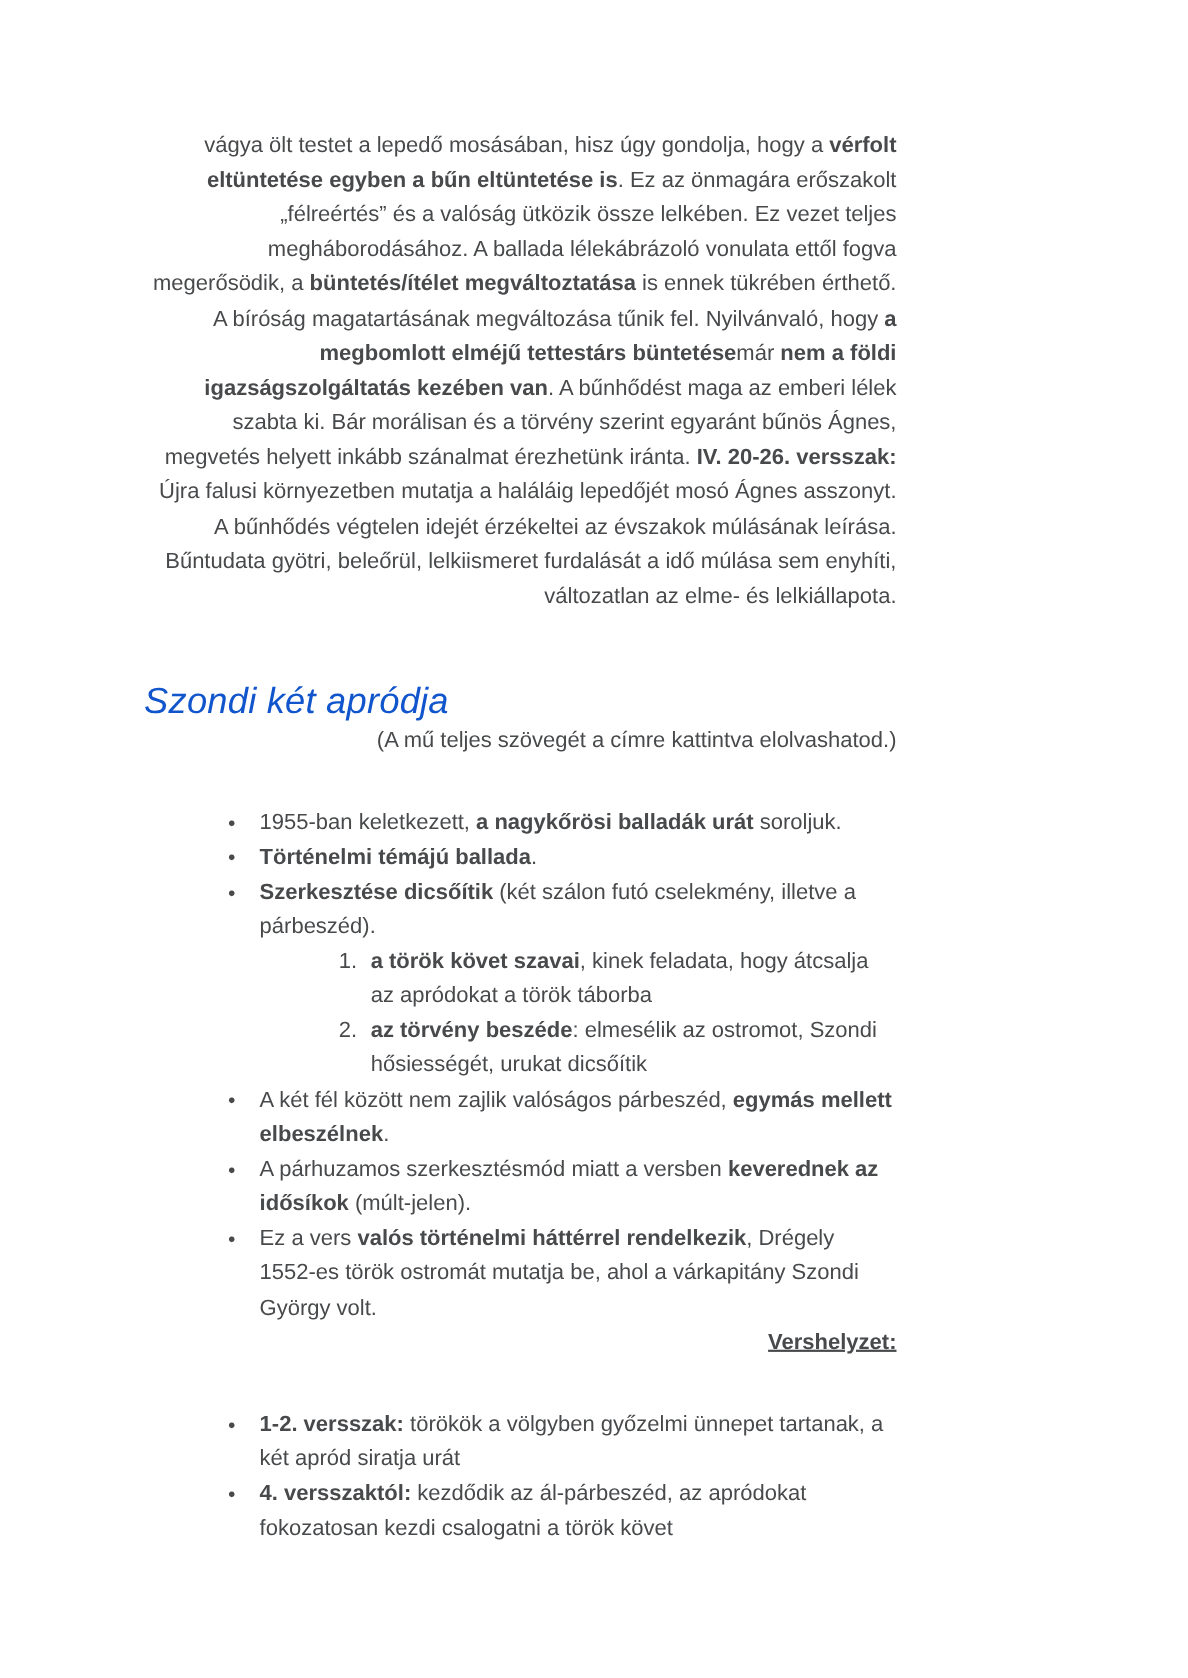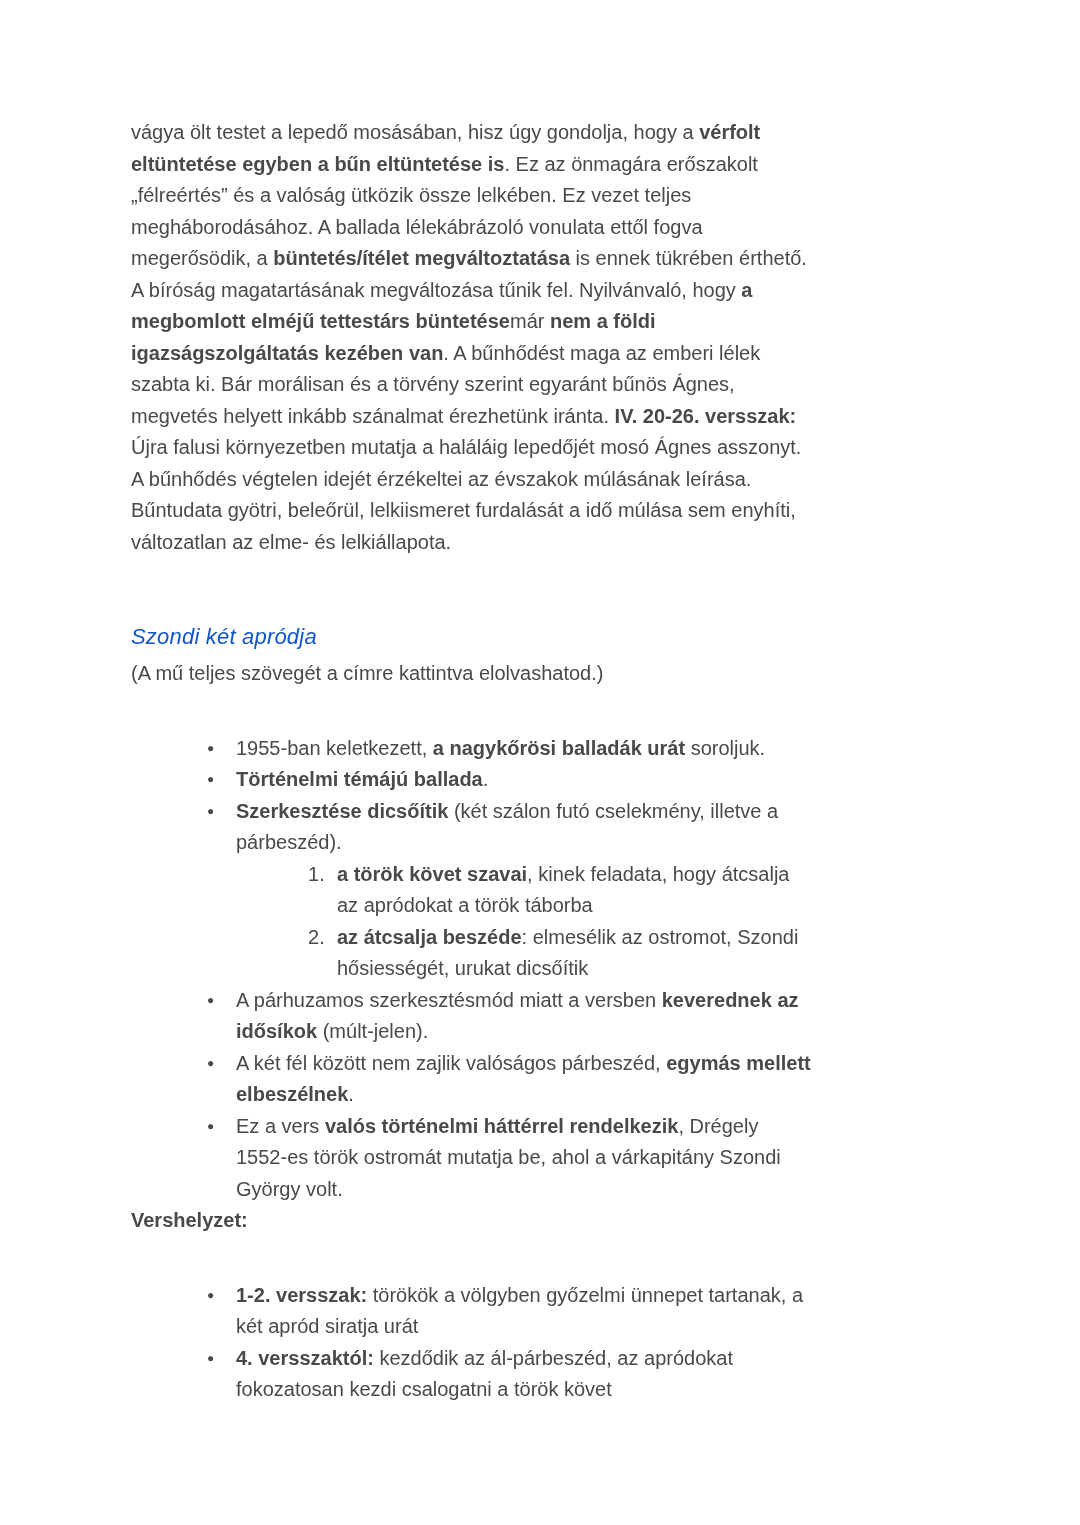--- a/index.html
+++ b/index.html
@@ -16,27 +16,27 @@
     font-family:"Liberation Sans","DejaVu Sans",sans-serif;
     color:var(--text);
   }
   .doc{
     width:815px;
     margin:0;
     padding:117px 0 0 131px;
     font-size:20px;
     line-height:31.5px;
   }
-  .doc p{margin:0;}
+  .doc p{margin:0;text-align:right;}
   .bold{font-weight:bold;}
   h1.doc-heading{
     color:var(--heading);
     font-style:italic;
     font-weight:400;
-    font-size:22px;
+    font-size:33px;
     line-height:42px;
     margin:58px 0 0 0;
     letter-spacing:0.2px;
   }
   .subtitle{margin:33px 0 0 0;}
   ul.docs-list{
     list-style:none;
     margin:43px 0 0 0;
     padding:0 0 0 105px;
   }
@@ -66,44 +66,45 @@
     content:counter(num) ".";
     position:absolute;
     left:-29px;
     top:0;
     line-height:31.5px;
     color:var(--text);
   }
   .section-label{
     font-weight:bold;
     margin:40px 0 0 0;
+    text-decoration:underline;
   }
   ul.docs-list.vers{
   }
 </style>
 </head>
 <body>
 
 <main class="doc">
 
   <p><span>vágya ölt testet a lepedő mosásában, hisz úgy gondolja, hogy a </span><span class="bold">vérfolt eltüntetése egyben a bűn eltüntetése is</span><span>. Ez az önmagára erőszakolt „félreértés” és a valóság ütközik össze lelkében. Ez vezet teljes megháborodásához. A ballada lélekábrázoló vonulata ettől fogva megerősödik, a </span><span class="bold">büntetés/ítélet megváltoztatása</span><span> is ennek tükrében érthető. A bíróság magatartásának megváltozása tűnik fel. Nyilvánvaló, hogy </span><span class="bold">a megbomlott elméjű tettestárs büntetése</span><span>már </span><span class="bold">nem a földi igazságszolgáltatás kezében van</span><span>. A bűnhődést maga az emberi lélek szabta ki. Bár morálisan és a törvény szerint egyaránt bűnös Ágnes, megvetés helyett inkább szánalmat érezhetünk iránta. </span><span class="bold">IV. 20-26. versszak:</span><span> Újra falusi környezetben mutatja a haláláig lepedőjét mosó Ágnes asszonyt. A bűnhődés végtelen idejét érzékeltei az évszakok múlásának leírása. Bűntudata gyötri, beleőrül, lelkiismeret furdalását a idő múlása sem enyhíti, változatlan az elme- és lelkiállapota.</span></p>
 
   <h1 class="doc-heading">Szondi két apródja</h1>
 
   <p class="subtitle">(A mű teljes szövegét a címre kattintva elolvashatod.)</p>
 
   <ul class="docs-list">
       <li><span>1955-ban keletkezett, </span><span class="bold">a nagykőrösi balladák urát</span><span> soroljuk.</span></li>
       <li><span class="bold">Történelmi témájú ballada</span><span>.</span></li>
       <li><span class="bold">Szerkesztése dicsőítik</span><span> (két szálon futó cselekmény, illetve a párbeszéd).</span><ol class="docs-sublist">
           <li><span class="bold">a török követ szavai</span><span>, kinek feladata, hogy átcsalja az apródokat a török táborba</span></li>
-          <li><span class="bold">az átcsalja beszéde</span><span>: elmesélik az ostromot, Szondi hősiességét, urukat dicsőítik</span></li>
+          <li><span class="bold">az törvény beszéde</span><span>: elmesélik az ostromot, Szondi hősiességét, urukat dicsőítik</span></li>
         </ol></li>
+      <li><span>A két fél között nem zajlik valóságos párbeszéd, </span><span class="bold">egymás mellett elbeszélnek</span><span>.</span></li>
       <li><span>A párhuzamos szerkesztésmód miatt a versben </span><span class="bold">keverednek az idősíkok</span><span> (múlt-jelen).</span></li>
-      <li><span>A két fél között nem zajlik valóságos párbeszéd, </span><span class="bold">egymás mellett elbeszélnek</span><span>.</span></li>
       <li><span>Ez a vers </span><span class="bold">valós történelmi háttérrel rendelkezik</span><span>, Drégely 1552-es török ostromát mutatja be, ahol a várkapitány Szondi György volt.</span></li>
     </ul>
 
   <p class="section-label">Vershelyzet:</p>
 
   <ul class="docs-list vers">
       <li><span class="bold">1-2. versszak:</span><span> törökök a völgyben győzelmi ünnepet tartanak, a két apród siratja urát</span></li>
       <li><span class="bold">4. versszaktól:</span><span> kezdődik az ál-párbeszéd, az apródokat fokozatosan kezdi csalogatni a török követ</span></li>
     </ul>
 

